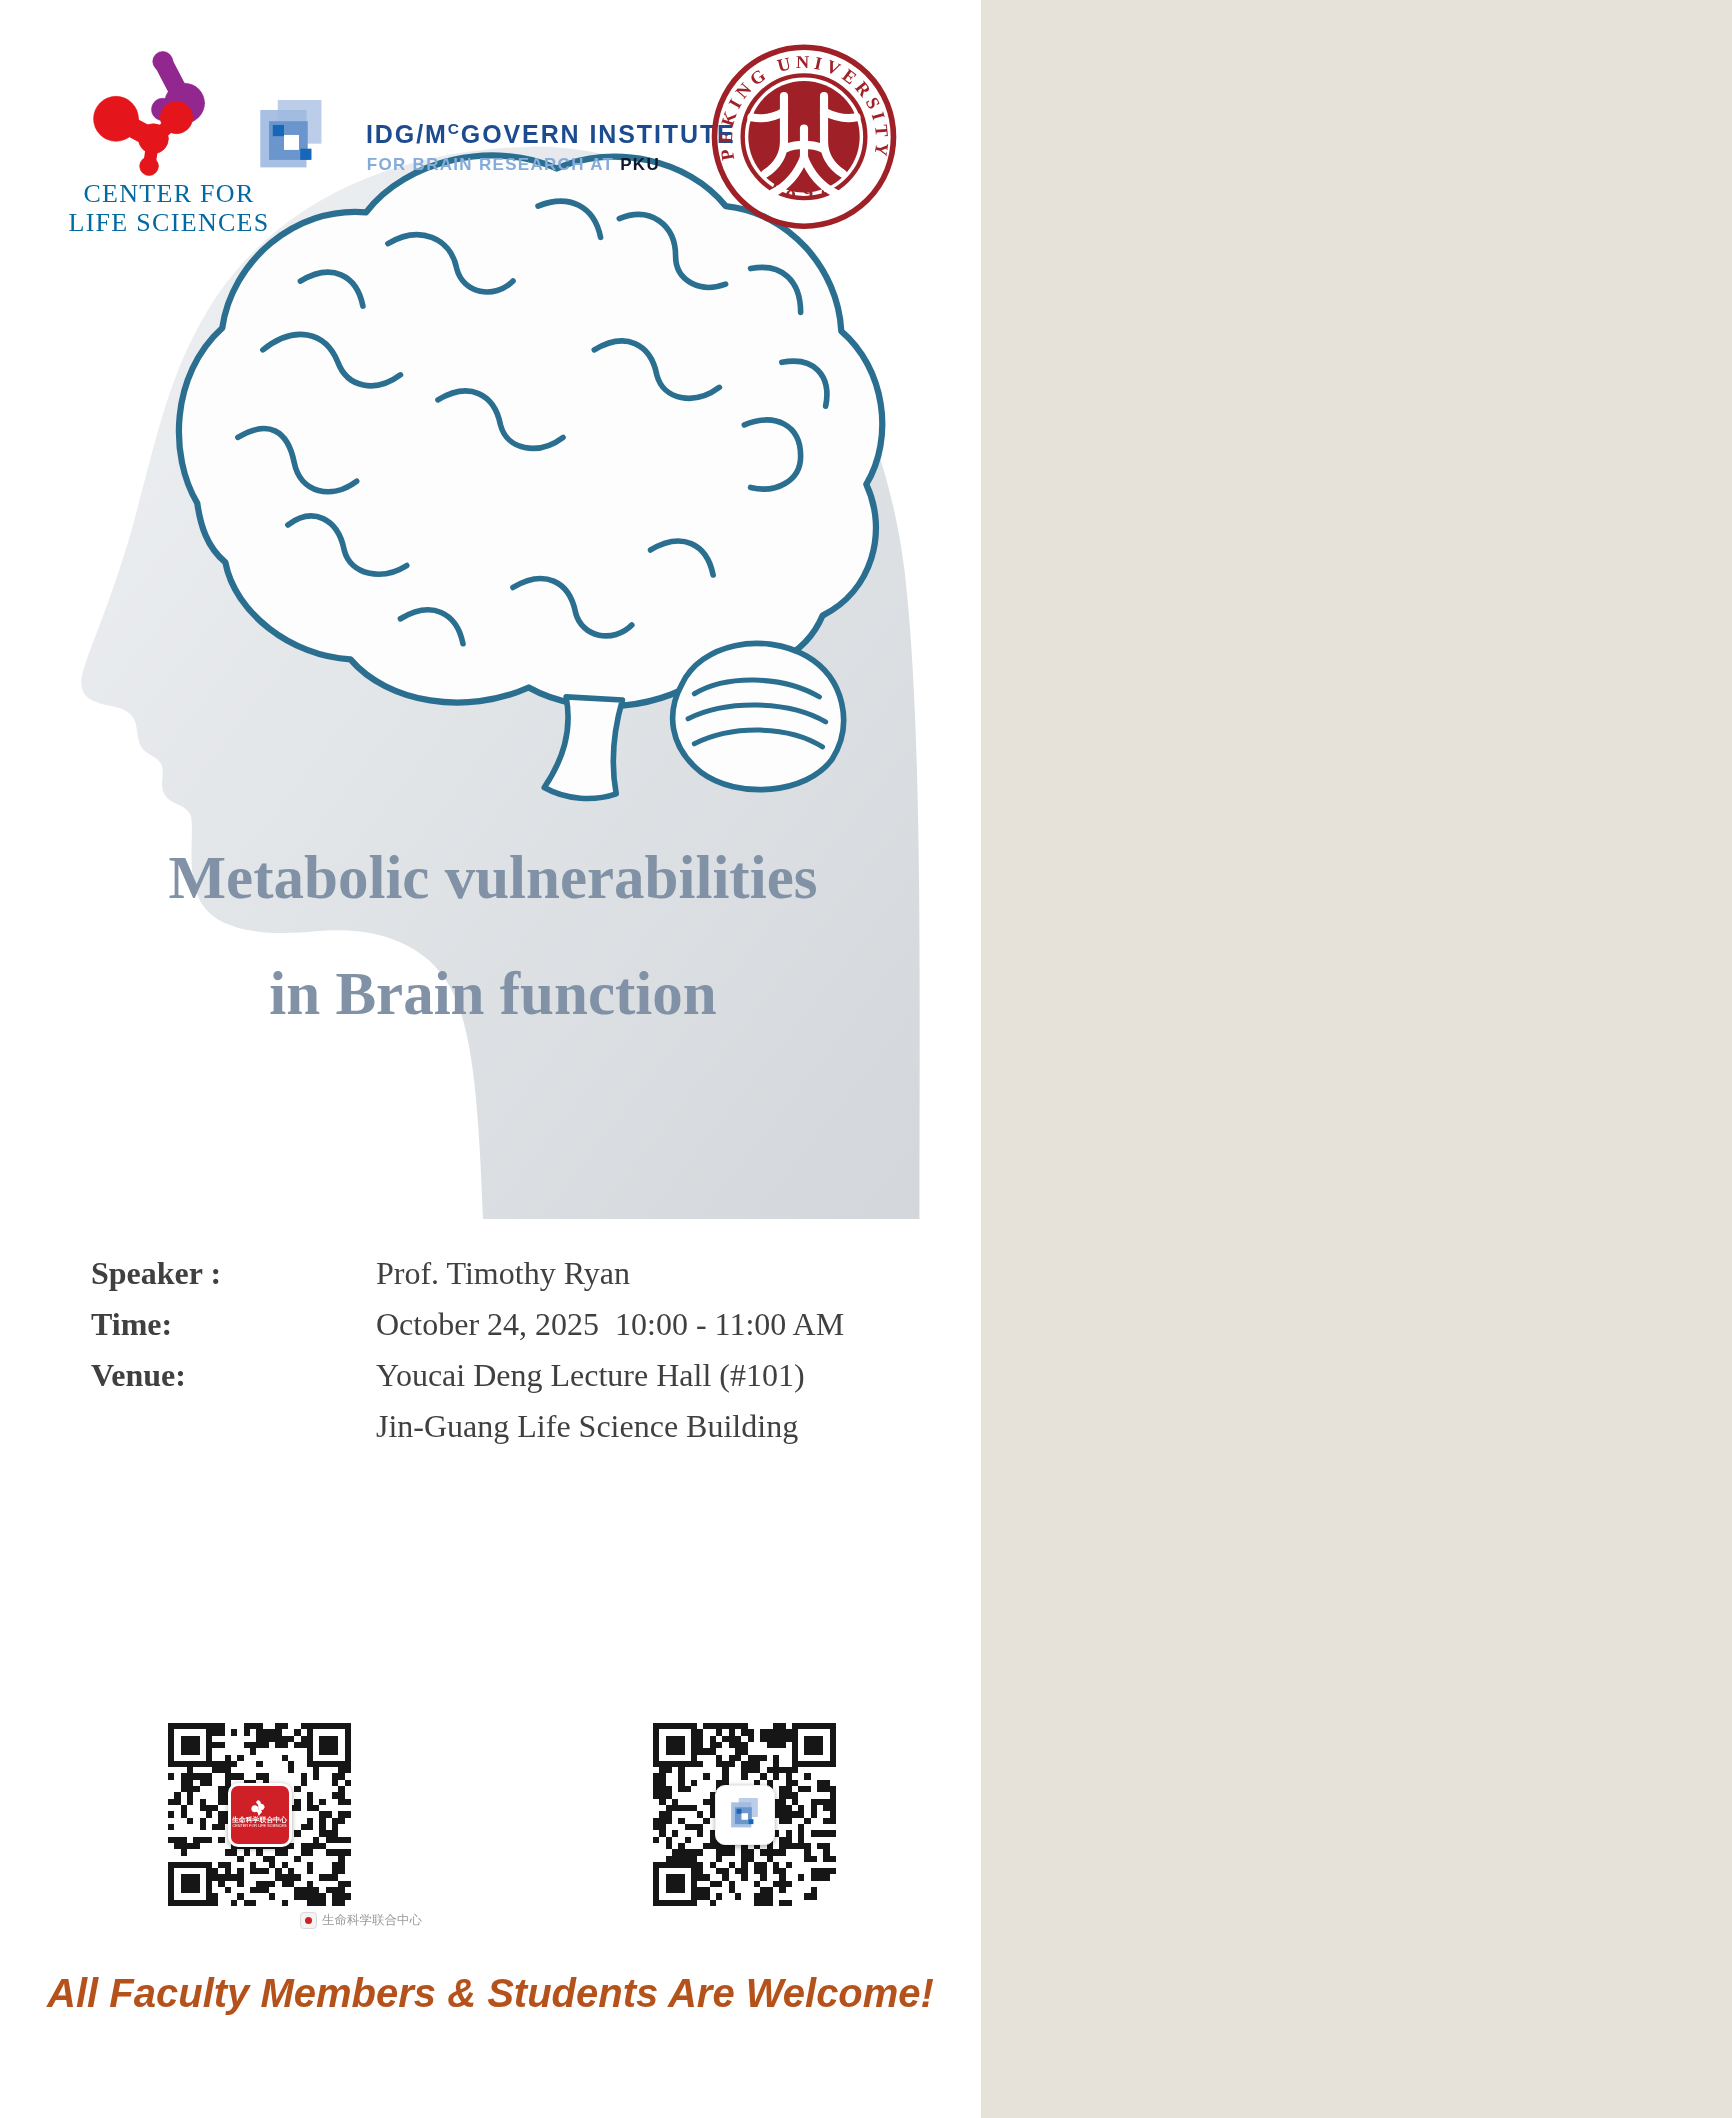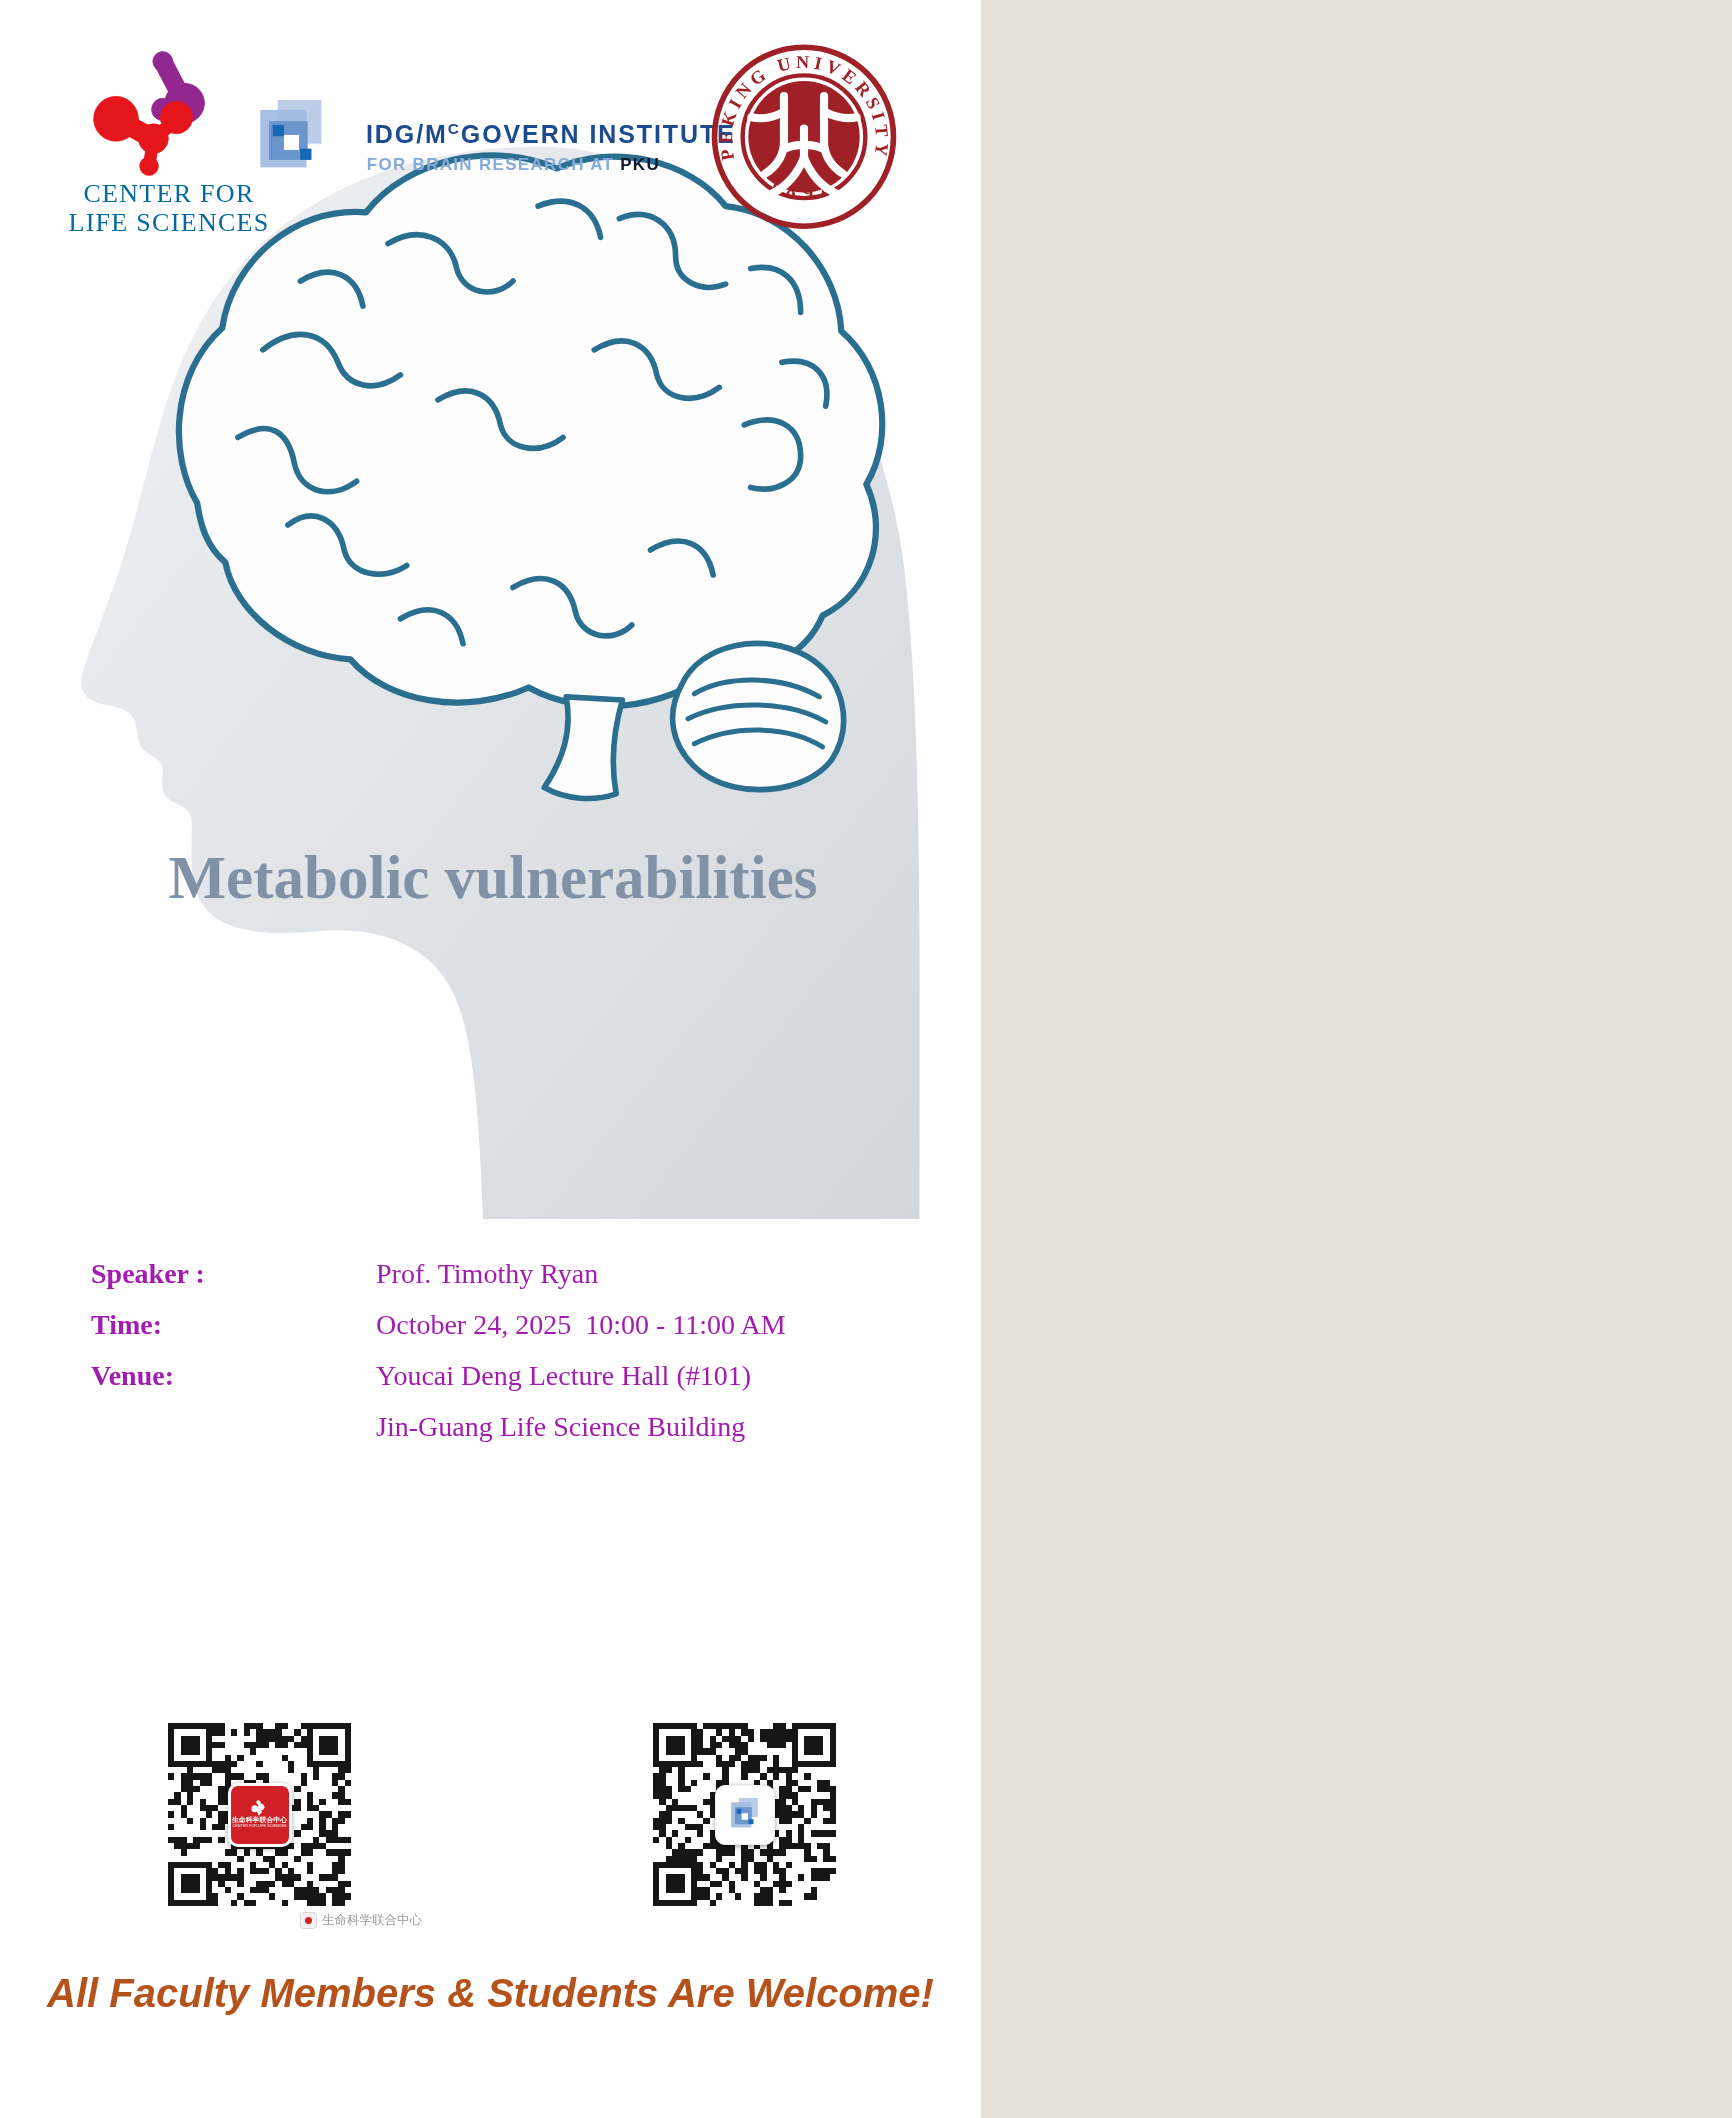--- a/index.html
+++ b/index.html
@@ -20,21 +20,21 @@
   .idg-sub{margin-top:6.3px;text-align:right;font-size:17px;letter-spacing:1.3px;font-weight:bold;white-space:nowrap;}
   .idg-sub .sub-light{color:#84abda;}
   .idg-sub .sub-accent{color:#0f172a;}
   .logo-pku{position:absolute;left:710px;top:41px;}
   
   .head-brain{position:absolute;left:0;top:131px;}
   
   .poster-title{position:absolute;left:0;top:820px;width:986px;text-align:center;
                 color:#8292a6;font-weight:bold;font-size:61px;line-height:116px;}
   
-  .info{position:absolute;left:91px;top:1248px;width:844px;font-size:28px;color:#a21caf;}
+  .info{position:absolute;left:91px;top:1248px;width:844px;font-size:32px;color:#404040;}
   .info-row{display:flex;height:51px;align-items:center;}
   .info-label{width:285px;font-weight:bold;flex:none;}
   .info-value{white-space:pre-wrap;}
   
   .qr{position:absolute;width:183px;height:183px;background:#ffffff;}
   .qr1{left:168px;top:1723px;}
   .qr2{left:653px;top:1723px;}
   .qr-grid{position:absolute;inset:0;display:grid;
            grid-template-columns:repeat(29,1fr);grid-template-rows:repeat(29,1fr);}
   .qr-grid i{display:block;}
@@ -163,20 +163,21 @@
         <path d="M 182 113 C 198 121 215 126 234 122"></path>
         <path d="M 150 140 L 150 186"></path>
         <path d="M 120 172 C 136 164 164 164 180 172"></path>
         <path d="M 150 186 C 138 216 120 233 100 243"></path>
         <path d="M 150 186 C 162 216 180 233 200 243"></path>
       </g>
     </svg>
 
     <div class="poster-title">
       <div>Metabolic vulnerabilities</div>
+      <div>in Brain function</div>
     </div>
 
     <div class="info">
       <div class="info-row">
           <span class="info-label">Speaker :</span>
           <span class="info-value">Prof. Timothy Ryan</span>
         </div>
       <div class="info-row">
           <span class="info-label">Time:</span>
           <span class="info-value">October 24, 2025  10:00 - 11:00 AM</span>

